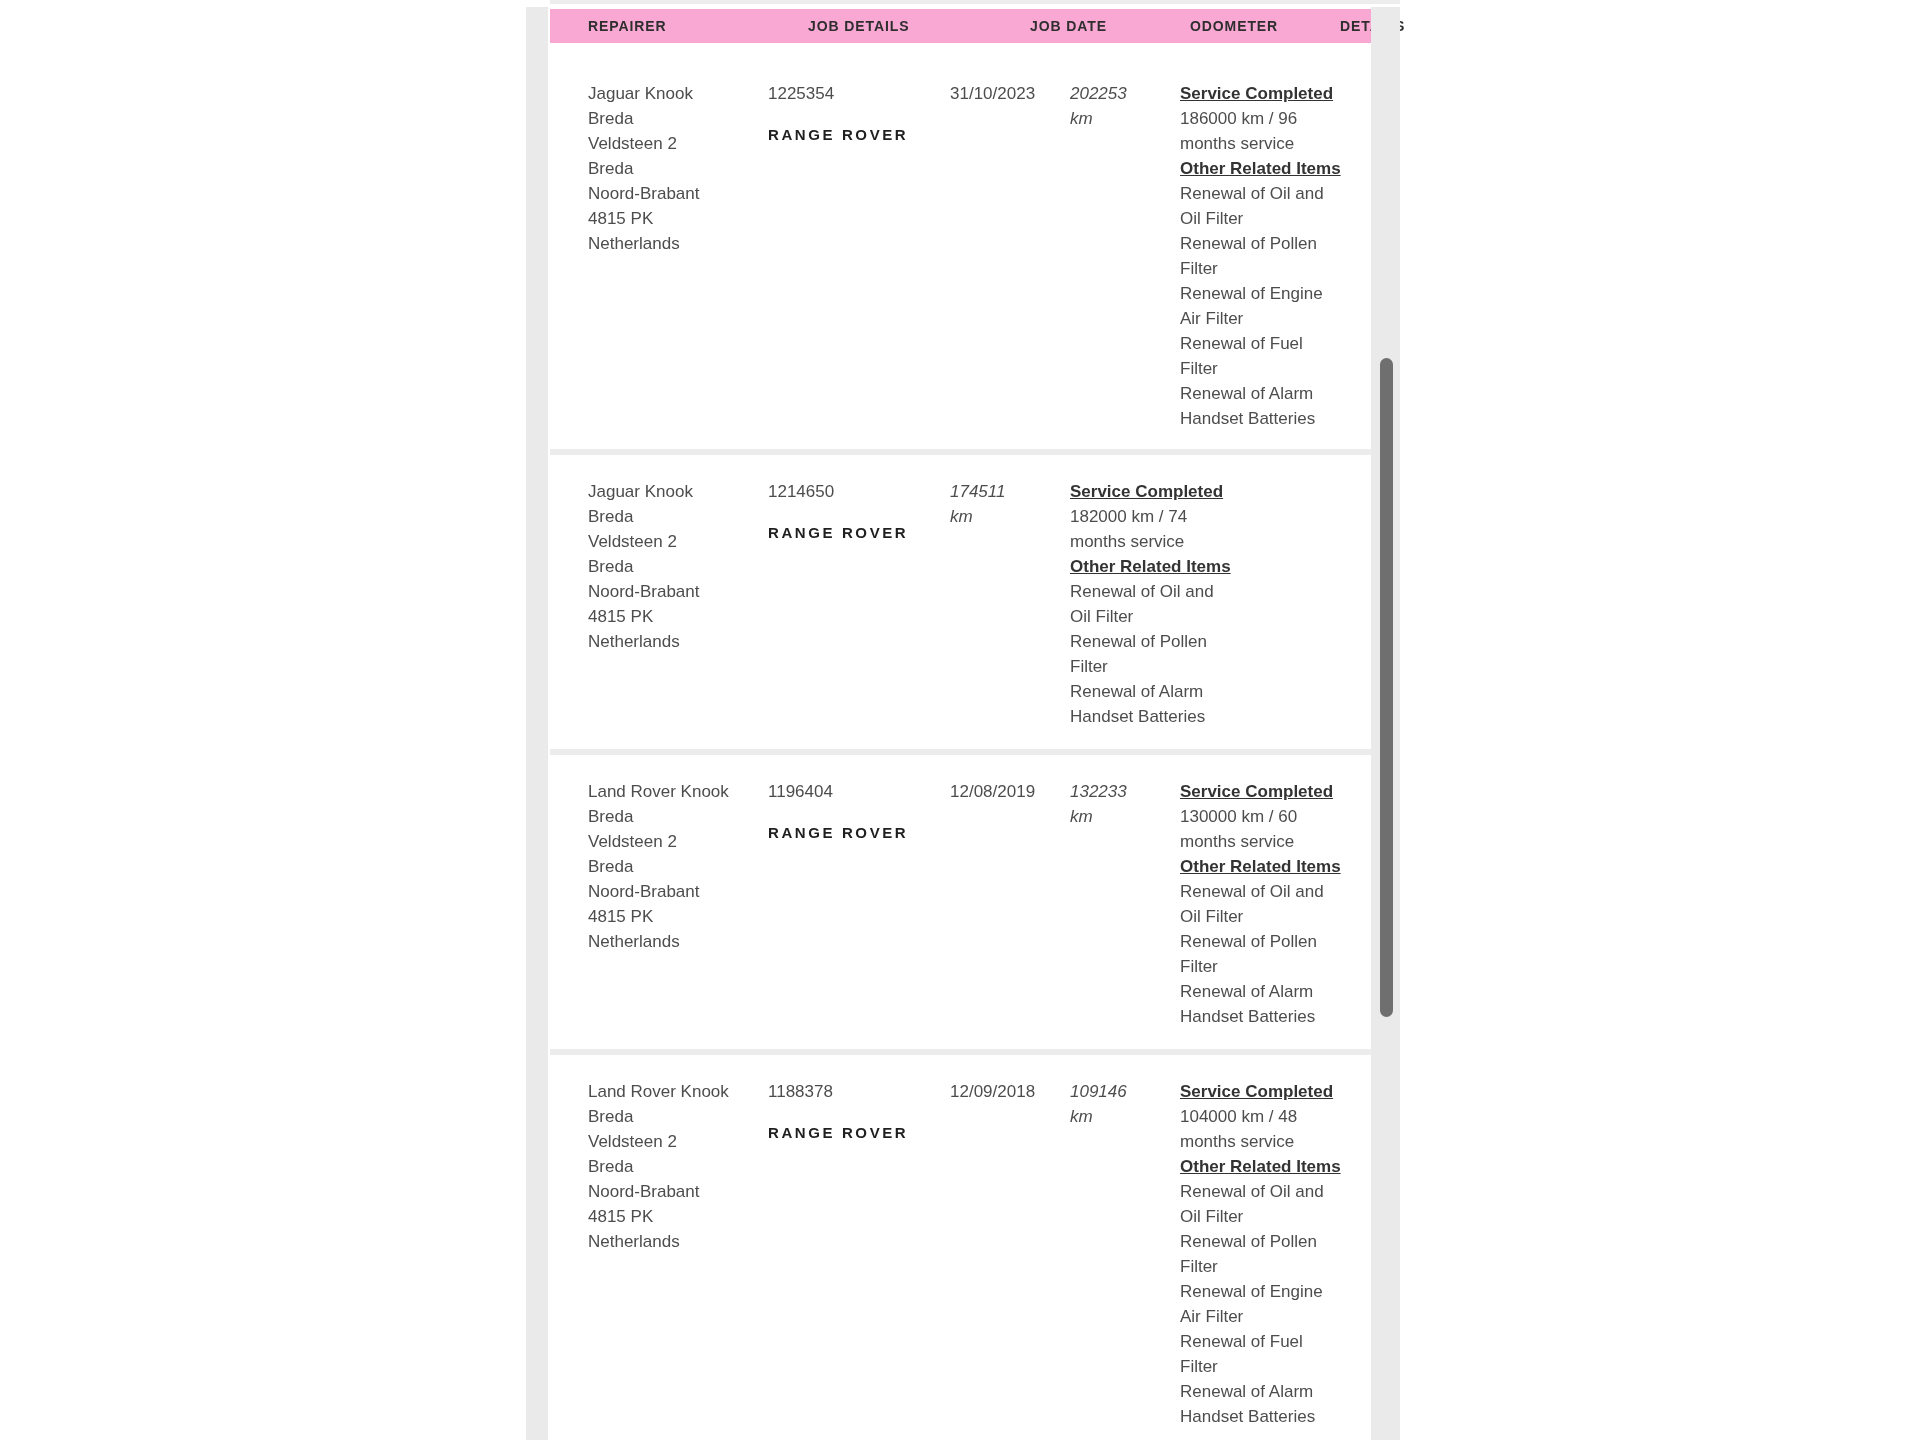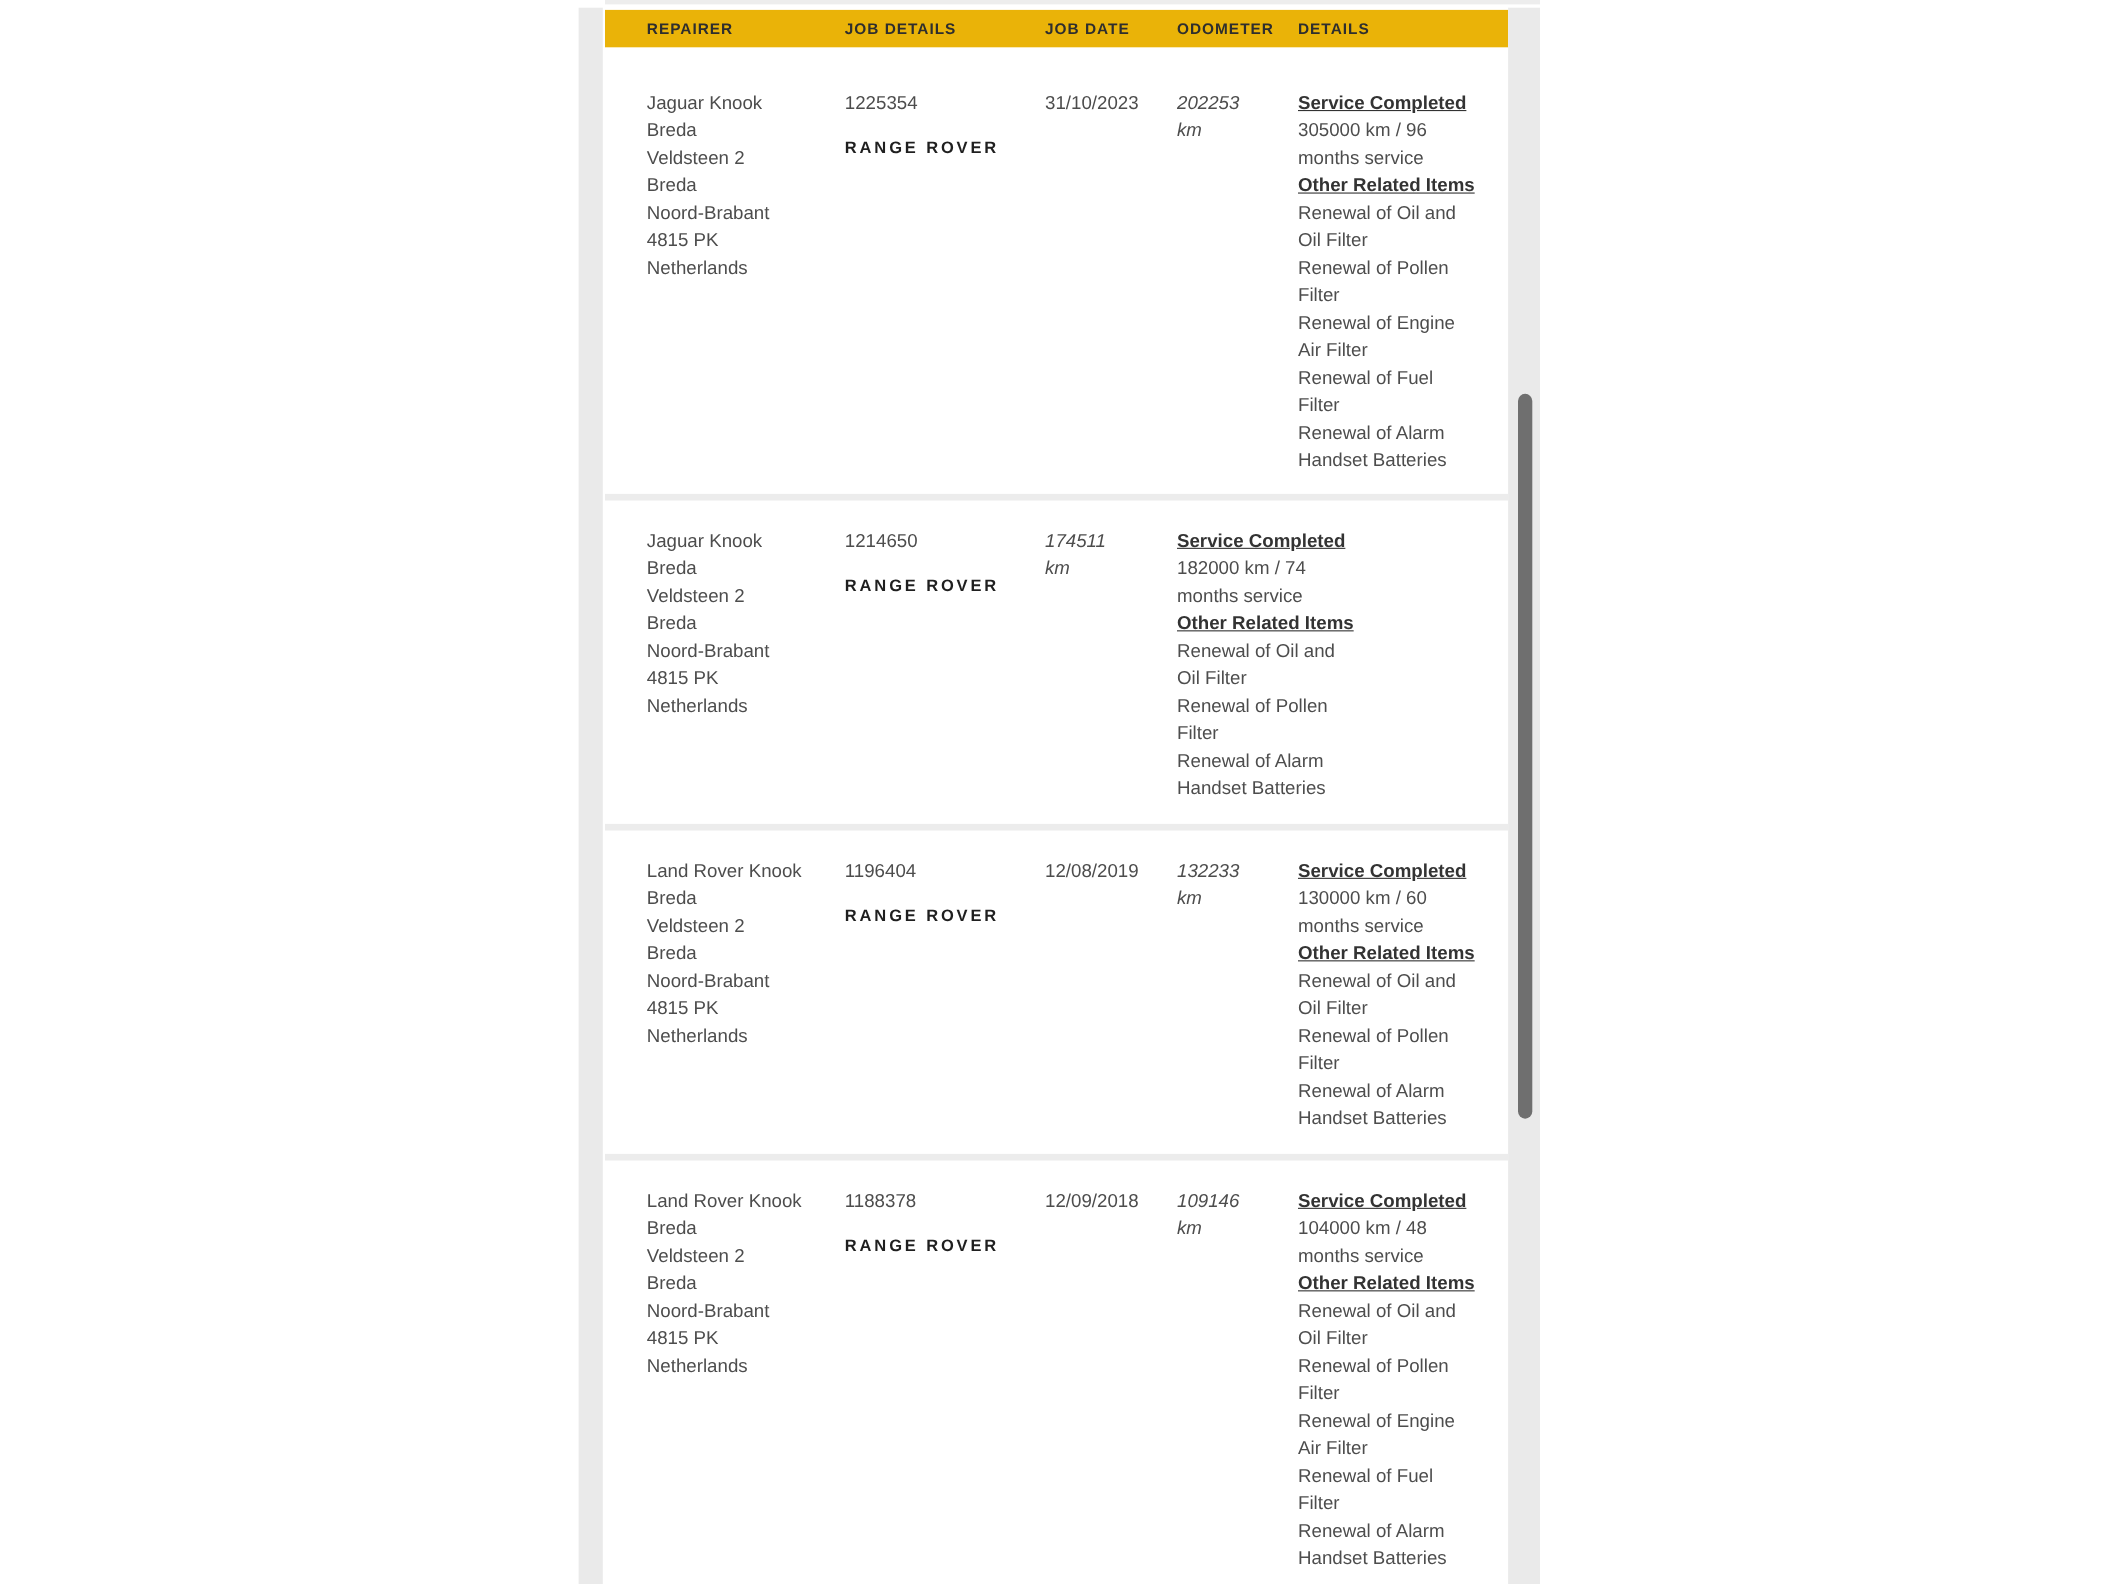--- a/index.html
+++ b/index.html
@@ -7,21 +7,21 @@
   .stage{position:absolute;inset:0;background:#ffffff;}
 
   .top-hairline{position:absolute;left:550px;top:0;width:850px;height:4px;background:#ededed;}
   .left-gutter{position:absolute;left:526px;top:7px;width:22px;height:1433px;background:#eaeaea;}
 
   .scroll-track{position:absolute;left:1371px;top:7px;width:29px;height:1433px;background:#eaeaea;}
   .scroll-thumb{position:absolute;left:9px;top:351px;width:13px;height:659px;border-radius:7px;background:#6f6f6f;}
 
   .table-panel{position:absolute;left:550px;top:9px;width:821px;}
   .thead{display:grid;grid-template-columns:218px 182px 120px 110px 191px;
-    height:34px;align-items:center;background:#eab308;}
+    height:34px;align-items:center;background:#f9a8d4;gap:40px;}
   .th{font-size:14px;font-weight:700;letter-spacing:0.9px;color:#2e2e2e;white-space:nowrap;}
   .th.first{padding-left:38px;}
 
   .tbody{border-bottom:6px solid #ececec;}
   .row{display:grid;grid-template-columns:218px 182px 120px 110px 191px;
     padding:24px 0 20px;}
   .row + .row{border-top:6px solid #ececec;}
   .row:first-child{padding-top:38px;padding-bottom:18px;}
 
   .cell{font-size:17px;line-height:25px;color:#4d4d4d;font-weight:400;}
@@ -64,21 +64,21 @@
     <div class="cell">
       <div class="jobnum">1225354</div>
       <div class="brand">RANGE ROVER</div>
     </div>
     <div class="cell">31/10/2023</div>
     <div class="cell">
             <div class="odo-block">202253 km</div>
           </div>
     <div class="cell details-block">
       <div class="bold nowrap">Service Completed</div>
-      <div>305000 km / 96 months service</div>
+      <div>186000 km / 96 months service</div>
       <div class="bold nowrap">Other Related Items</div>
       <div>
               <div>Renewal of Oil and Oil Filter</div>
               <div>Renewal of Pollen Filter</div>
               <div>Renewal of Engine Air Filter</div>
               <div>Renewal of Fuel Filter</div>
               <div>Renewal of Alarm Handset Batteries</div>
             </div>
     </div>
   </div>

